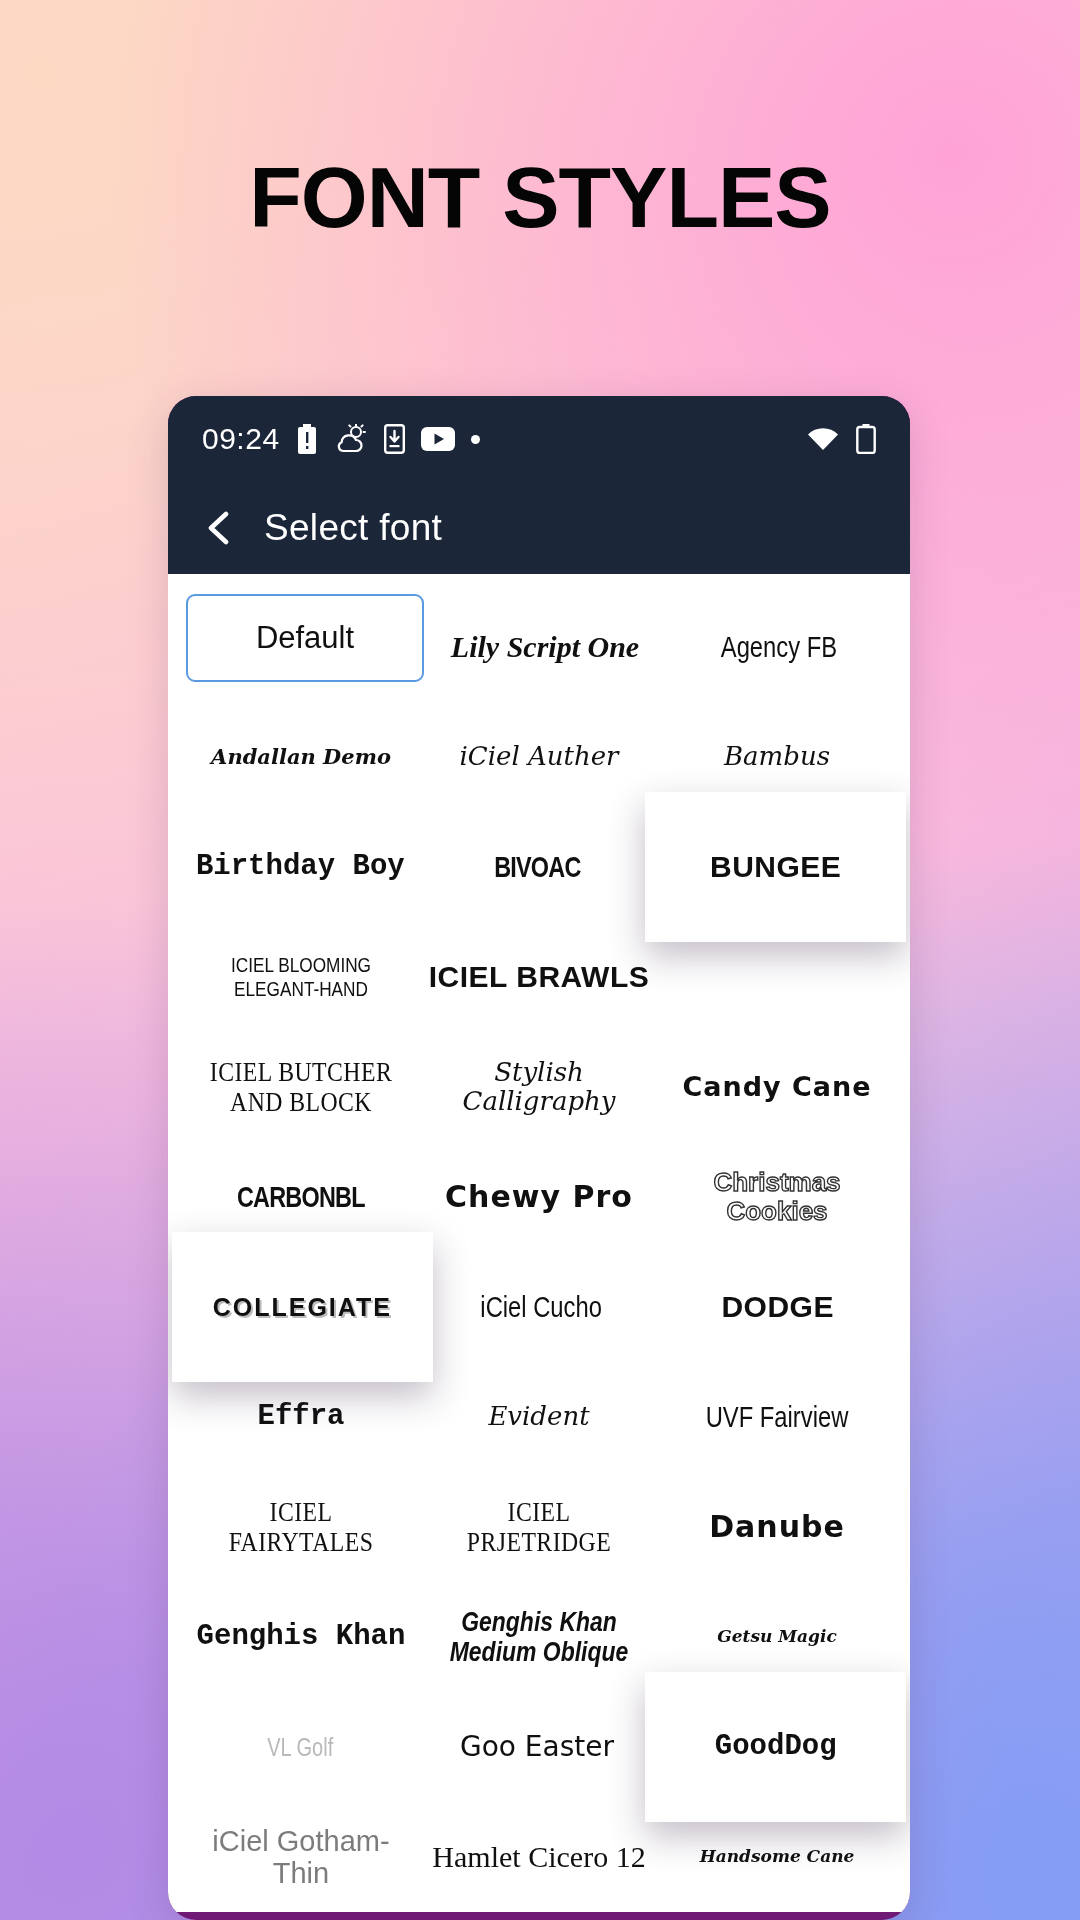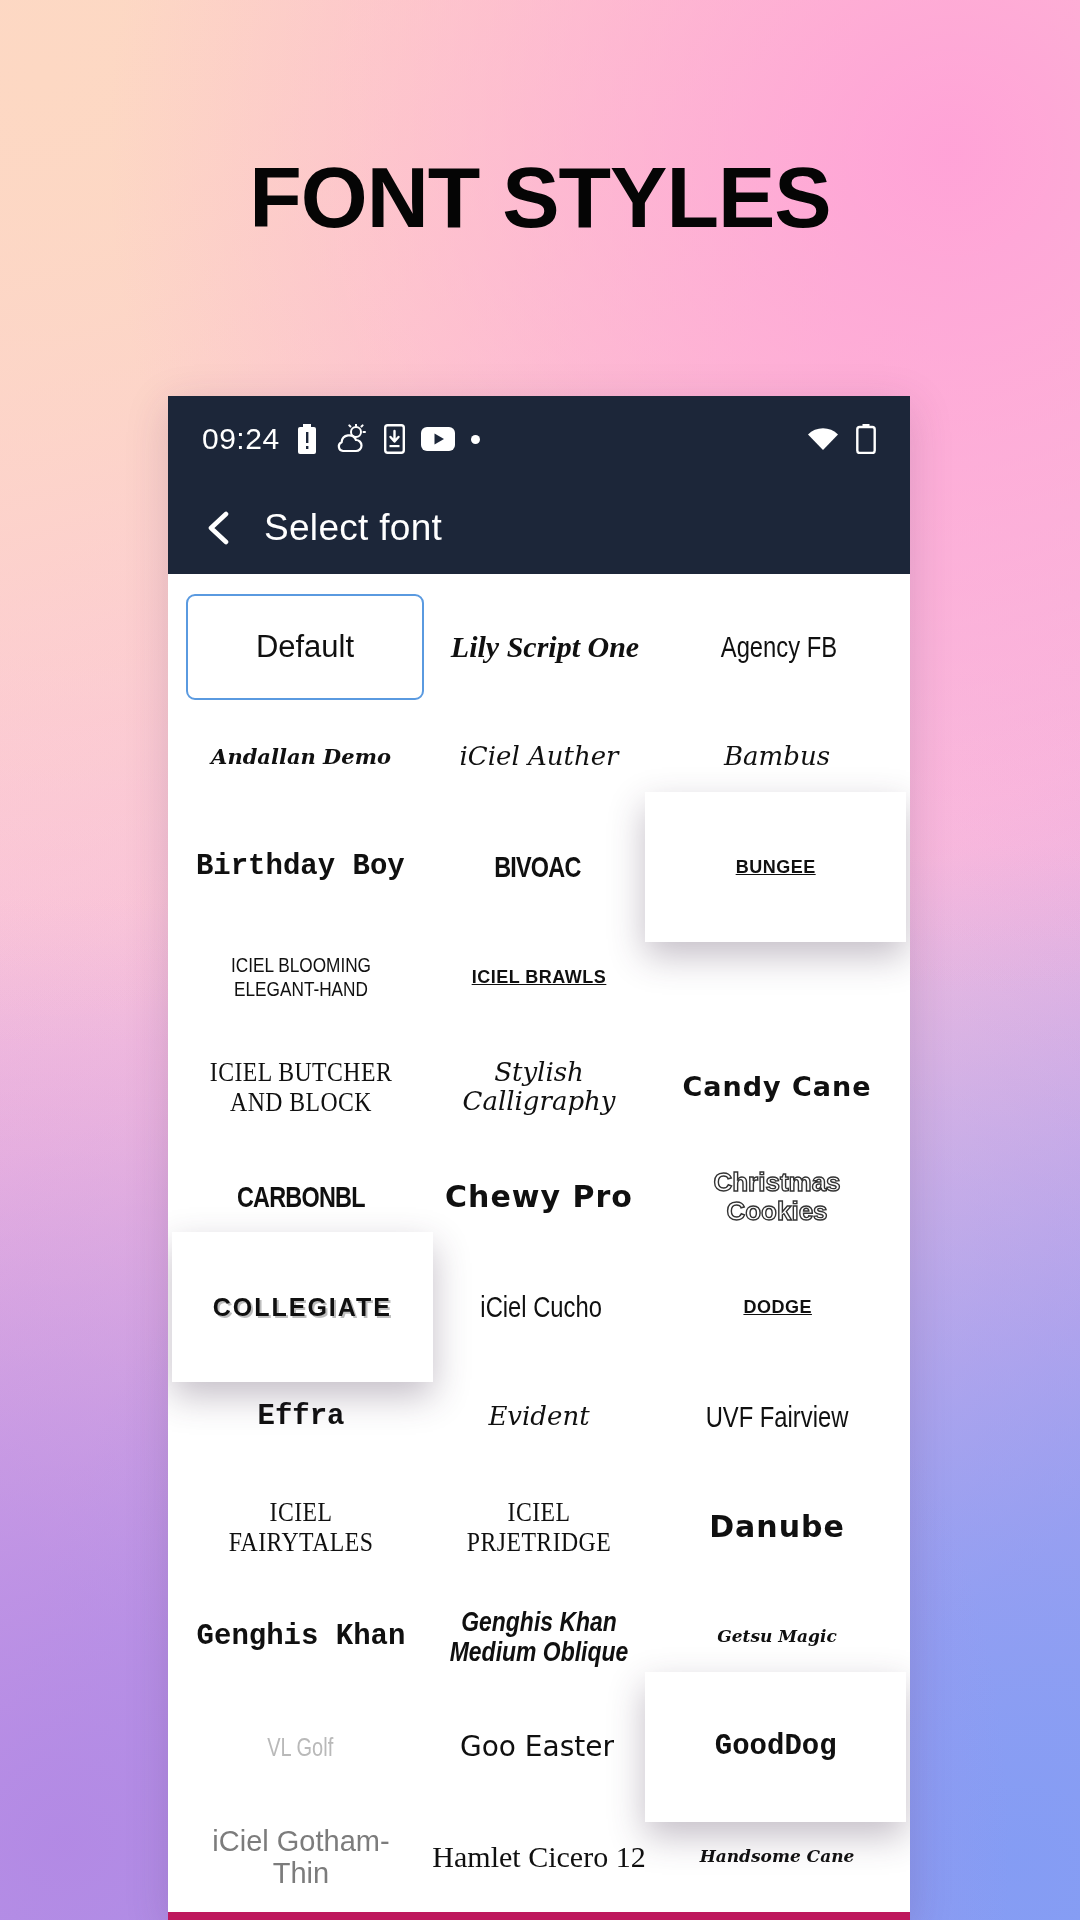--- a/index.html
+++ b/index.html
@@ -32,23 +32,24 @@
     font-family:"Liberation Sans", sans-serif;
   }
 
   
   .phone{
     position:absolute;
     left:168px;
     top:396px;
     width:742px;
     height:1524px;
-    background:#be185d;
+    background:#701a75;
     overflow:hidden;
     box-shadow:0 10px 40px rgba(80,40,90,0.18);
+    border-radius:28px;
   }
 
   
   .statusbar{
     height:86px;
     background:#1c2639;
     display:flex;
     align-items:center;
     padding:0 34px;
     color:#fff;
@@ -94,21 +95,21 @@
     text-align:center;
     padding:4px 6px;
     color:#101010;
     line-height:1.12;
     font-size:27px;
     position:relative;
   }
   .font-cell.selected{
     border:2px solid #5a9ae0;
     border-radius:9px;
-    height:106px;
+    height:88px;
     margin:2px 4px;
   }
   
   .font-cell.popup{
     background:#fff;
     box-shadow:0 14px 34px rgba(60,40,70,0.30);
     z-index:5;
     height:150px;
     margin:-20px -10px;
     padding:4px 18px;
@@ -116,21 +117,21 @@
 
   
   .f-default   { font-family:"Liberation Sans",sans-serif; font-size:31px; }
   .f-script    { font-family:Liberation Serif, serif; font-style:italic; font-weight:bold; font-size:30px; }
   .f-condensed { font-family:"Liberation Sans Narrow","Liberation Sans",sans-serif; font-size:29px; transform:scaleX(0.82); }
   .f-handscript{ font-family:"DejaVu Serif",serif; font-style:italic; font-weight:bold; font-size:21px; }
   .f-thinscript{ font-family:"DejaVu Serif",serif; font-style:italic; font-size:26px; }
   .f-bold      { font-family:Liberation Mono, monospace; font-weight:bold; font-size:29px; }
   .f-blackcond { font-family:"Liberation Sans",sans-serif; font-weight:bold; font-size:30px; letter-spacing:-1px; transform:scaleX(0.78); }
   .f-caps-thin { font-family:"Liberation Sans",sans-serif; font-size:21px; letter-spacing:0px; transform:scaleX(0.82); }
-  .f-caps-bold { font-family:"Liberation Sans",sans-serif; font-weight:bold; font-size:18px; letter-spacing:0.5px;text-decoration:underline; }
+  .f-caps-bold { font-family:"Liberation Sans",sans-serif; font-weight:bold; font-size:30px; letter-spacing:0.5px; }
   .f-serifcaps { font-family:"Liberation Serif",serif; font-size:27px; letter-spacing:0.5px; transform:scaleX(0.88); }
   .f-outline   { font-family:"Liberation Sans",sans-serif; font-weight:bold; font-size:26px; color:#fff;
                  -webkit-text-stroke:1.4px #333; text-shadow:0 0 0 #333; }
   .f-shadowcap { font-family:"Liberation Sans",sans-serif; font-weight:bold; font-size:25px; letter-spacing:2px;
                  text-shadow:2px 2px 0 #bdbdbd; }
   .f-rounded   { font-family:"DejaVu Sans",sans-serif; font-weight:bold; font-size:30px; letter-spacing:1px; }
   .f-thin      { font-family:"Liberation Sans",sans-serif; font-weight:300; font-size:29px; color:#7c7c7c; }
   .f-ghost     { font-family:"Liberation Sans",sans-serif; font-size:25px; color:#b9b9b9; transform:scaleX(0.8); }
   .f-oblique   { font-family:"Liberation Sans",sans-serif; font-weight:bold; font-style:italic; font-size:27px; transform:scaleX(0.85); }
   .f-tinyscript{ font-family:"DejaVu Serif",serif; font-style:italic; font-size:17px; font-weight:bold; }

